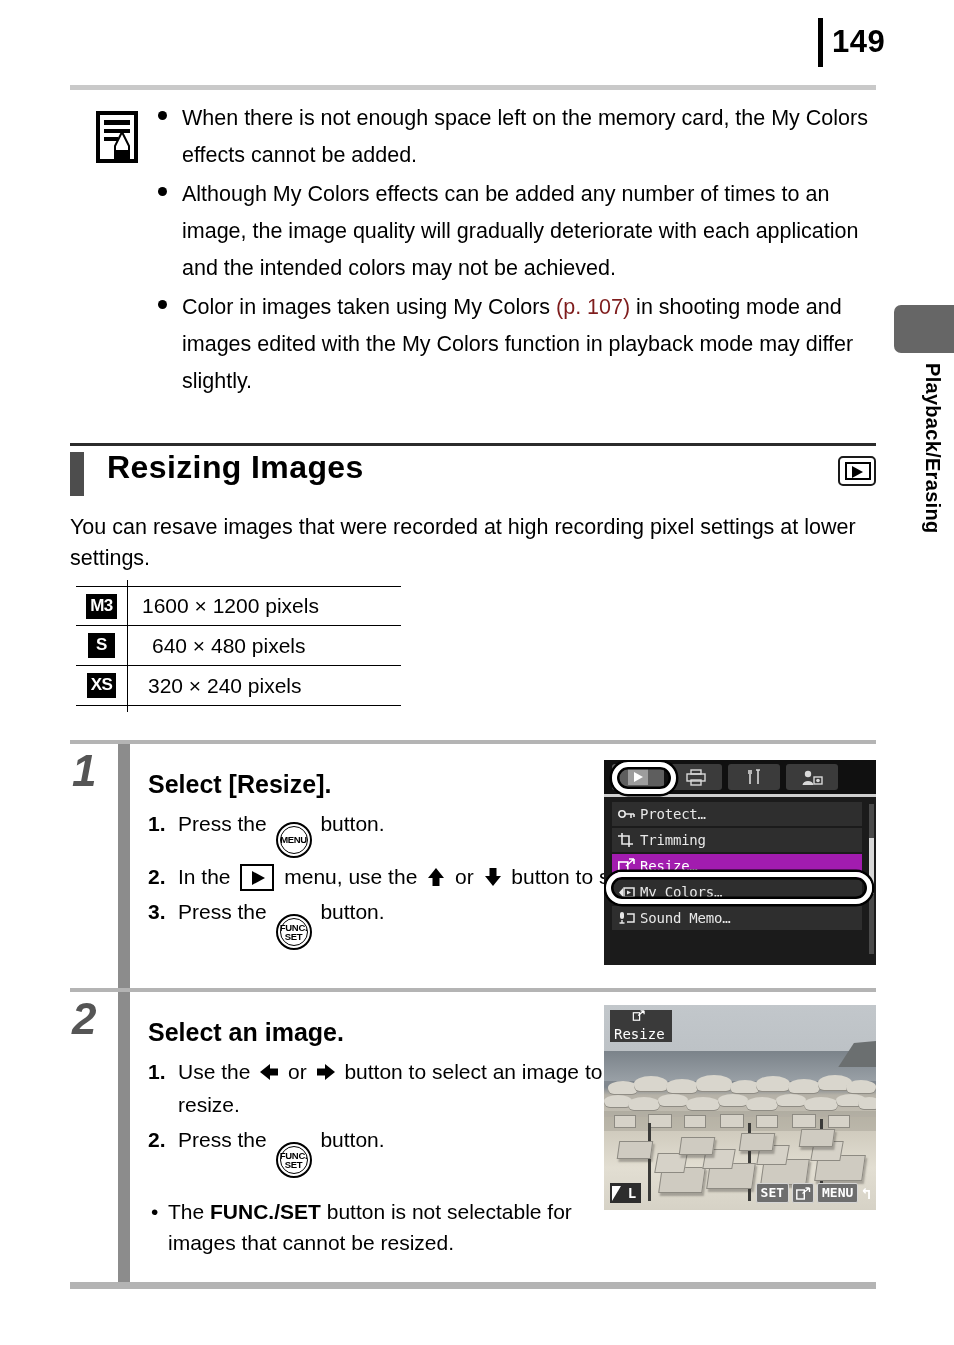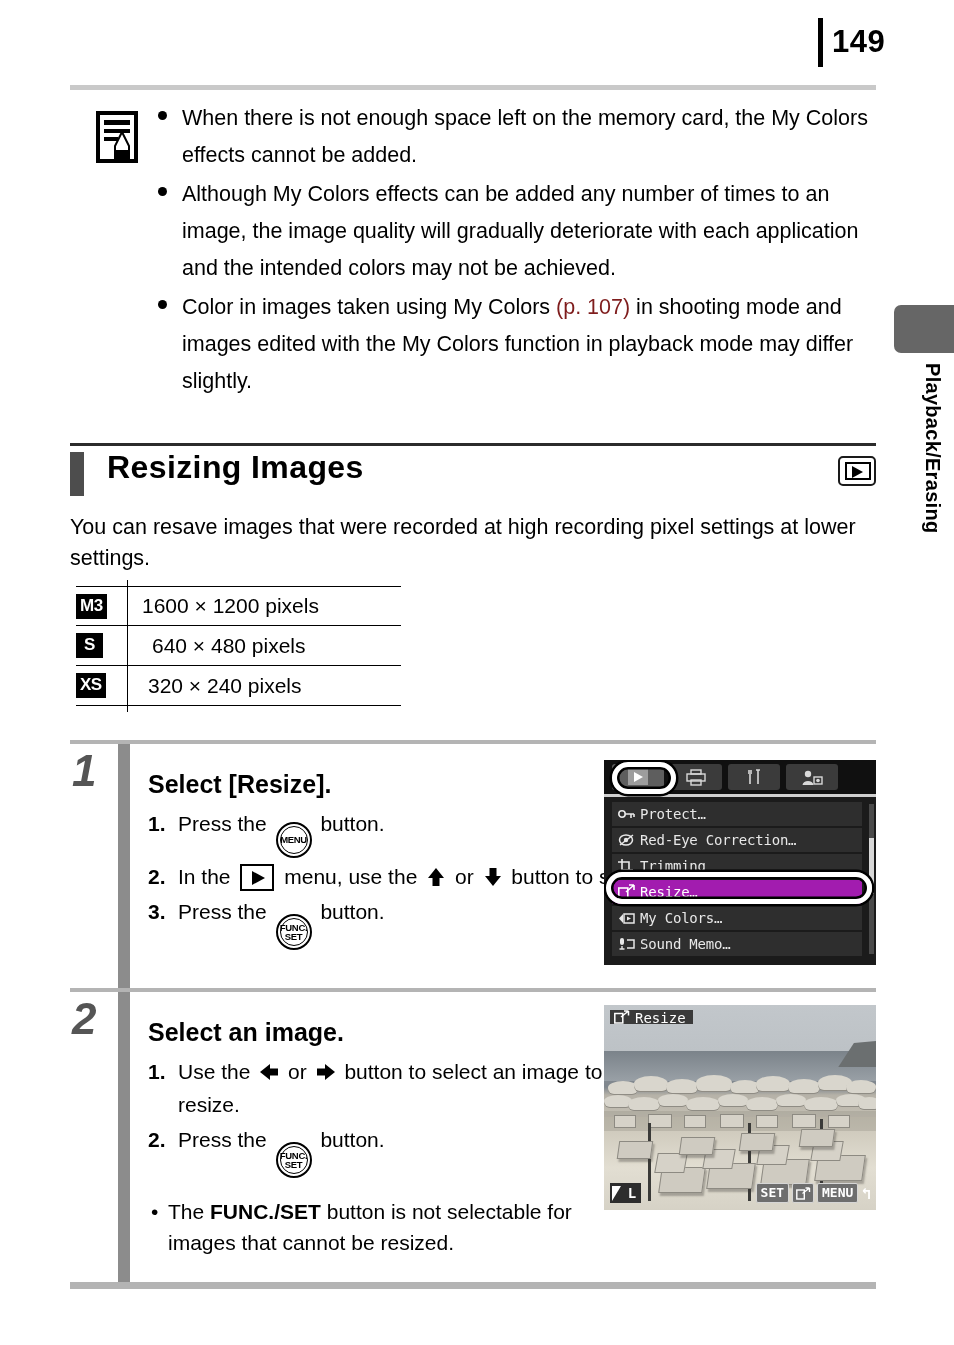--- a/index.html
+++ b/index.html
@@ -72,21 +72,21 @@
   }
 
   
   .size-table { position:absolute; left:76px; top:586px; width:325px; }
   .size-row {
     display:flex; align-items:center; height:40px;
     border-bottom:1.6px solid #000;
   }
   .size-row:first-child { border-top:1.6px solid #000; }
   .size-cell-icon {
-    width:52px; height:52px; display:flex; align-items:center; justify-content:flex-start;
+    width:52px; height:52px; display:flex; align-items:center; justify-content:center;
     border-right:1.6px solid #000;
   }
   .px-badge {
     background:#000; color:#fff; font-weight:bold;
     font-size:17px; line-height:22px; padding:1px 4px 2px 4px;
     font-family:"Liberation Sans", sans-serif; letter-spacing:-.5px;
     display:inline-block; min-width:27px; text-align:center;
   }
   .size-cell-txt { padding-left:14px; font-size:21px; }
   .size-row.indent1 .size-cell-txt { padding-left:24px; }
@@ -208,23 +208,23 @@
   .chairs { position:absolute; left:0; top:100px; width:272px; height:105px; }
   .chair {
     position:absolute; background:#cfcbc1; border:1px solid #8d8a82;
     transform:skewX(-8deg); box-shadow:2px 3px 2px rgba(60,58,52,.35);
   }
   .chairback { position:absolute; background:#d6d2c8; border:1px solid #8d8a82; }
   .pole { position:absolute; width:3px; background:#3a3a38; }
   .rowband { position:absolute; left:0; width:272px; background:rgba(150,145,135,.35); }
 
   .ov-label {
-    position:absolute; left:6px; top:5px; height:14px;
+    position:absolute; left:6px; top:5px; height:32px;
     background:#3a3a3a; color:#fff; font-size:14px;
-    display:flex; padding:0 7px 0 4px; gap:5px;
+    display:flex; align-items:center; padding:0 7px 0 4px; gap:5px;flex-direction:column;
   }
   .ov-quality {
     position:absolute; left:6px; bottom:6px; height:22px;
     display:flex; align-items:center; gap:0px;
   }
   .q-tri {
     width:13px;height:20px;background:#2d2d2d; position:relative;
   }
   .q-tri::after{
     content:""; position:absolute; left:2px; bottom:2px;
@@ -438,30 +438,20 @@
 
   <div class="cam-list">
     <div class="cam-item">
       <span class="ci">
         <svg width="18" height="12" viewBox="0 0 18 12">
             <circle cx="4" cy="6" r="3.2" fill="none" stroke="#e8e8e8" stroke-width="1.6"></circle>
             <path d="M7 6 L16 6 M13 6 L13 10 M16 6 L16 9" stroke="#e8e8e8" stroke-width="1.6" fill="none"></path>
           </svg>
       </span>
       <span>Protect…</span>
-    </div>
-    <div class="cam-item">
-      <span class="ci">
-        <svg width="18" height="14" viewBox="0 0 18 14">
-            <ellipse cx="8" cy="7" rx="6.5" ry="5" fill="none" stroke="#e8e8e8" stroke-width="1.5"></ellipse>
-            <circle cx="8" cy="7" r="2.2" fill="#e8e8e8"></circle>
-            <path d="M2 12 L15 2" stroke="#e8e8e8" stroke-width="1.5"></path>
-          </svg>
-      </span>
-      <span>Red-Eye Correction…</span>
     </div>
     <div class="cam-item">
       <span class="ci">
         <svg width="16" height="14" viewBox="0 0 16 14">
             <path d="M4 0 L4 11 L15 11 M0 3 L11 3 L11 14" stroke="#e8e8e8" stroke-width="1.6" fill="none"></path>
           </svg>
       </span>
       <span>Trimming</span>
     </div>
     <div class="cam-item sel">

